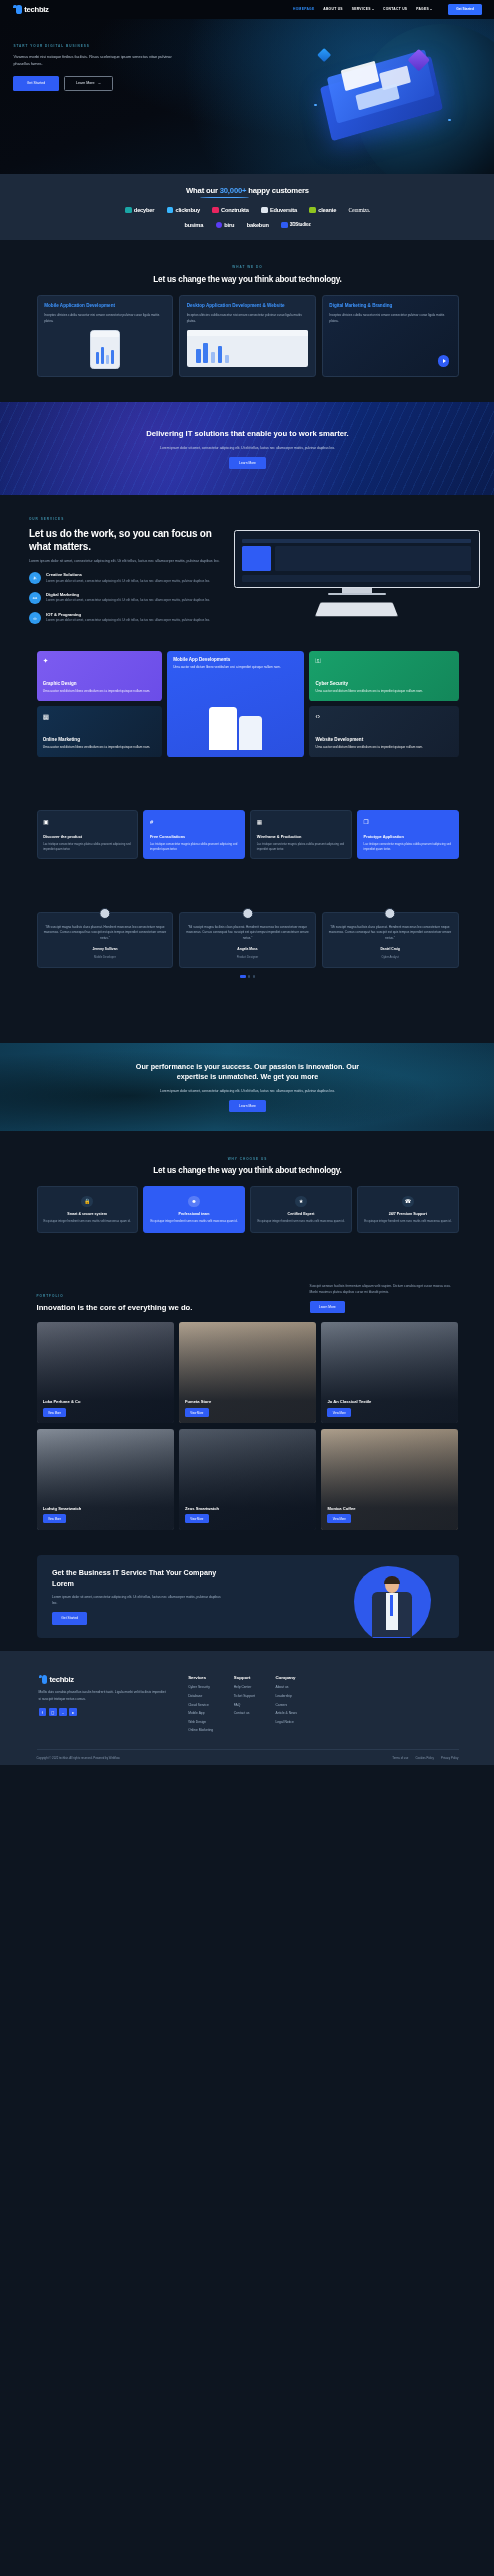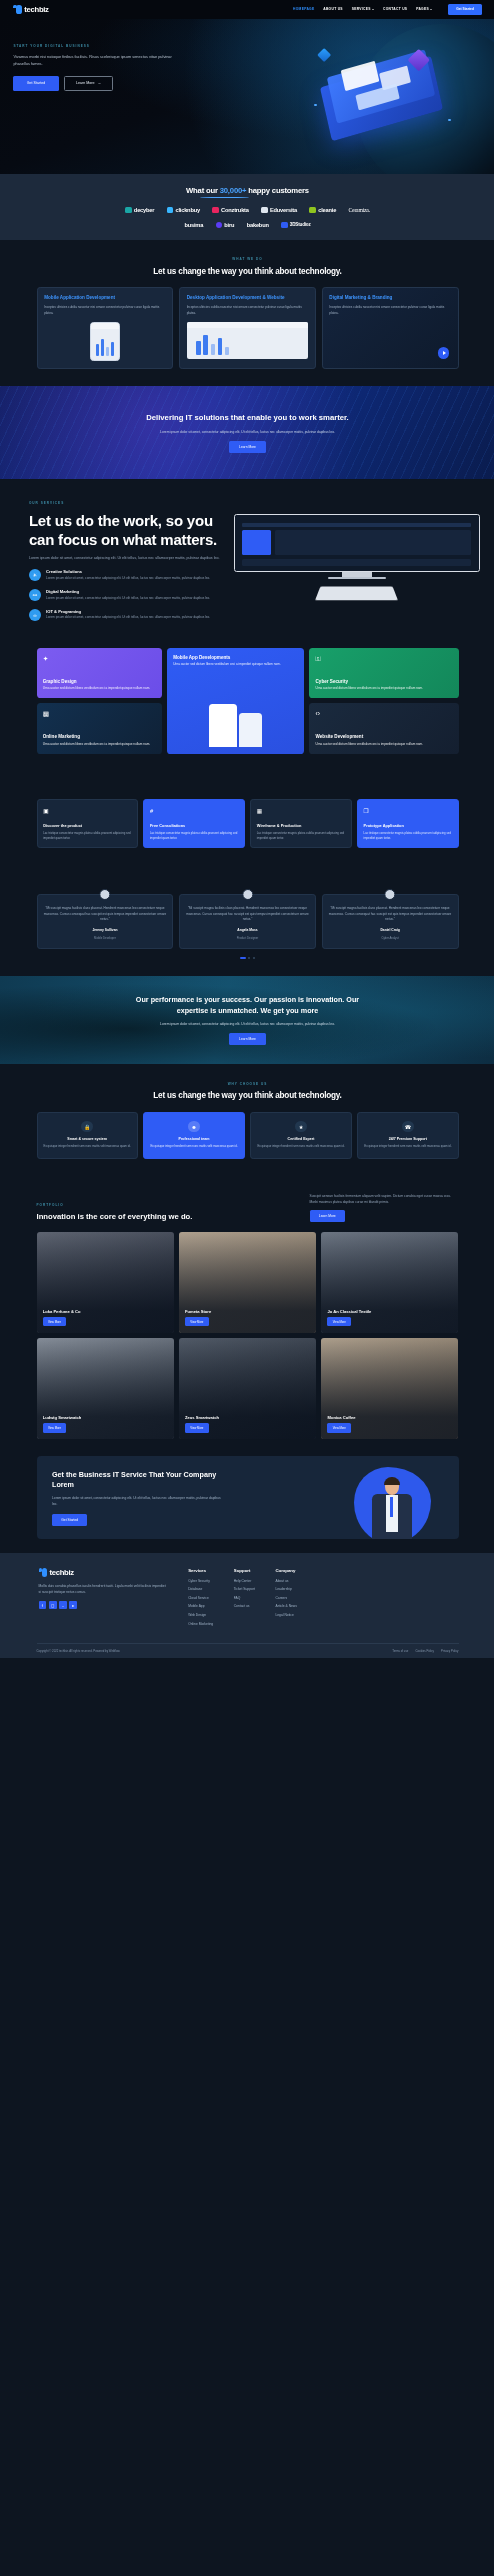--- a/index.html
+++ b/index.html
@@ -1,21 +1,21 @@
 <!DOCTYPE html>
 <html style="font-size:8.2px"><head>
 <meta charset="utf-8">
 <style>
   * { margin:0; padding:0; box-sizing:border-box; }
   body {
     width:495px; background:#0d1520;
     font-family:"Liberation Sans", sans-serif;
     color:#fff; overflow-x:hidden;
   }
-  .wrap { width:422px; margin:0 auto; }
+  .wrap { width:422px; margin:8px auto; }
 
   
   .header { height:18.5px; display:flex; align-items:center; padding:0 13.4px;
             background:#05080e; position:relative; z-index:20; }
   .logo { display:flex; align-items:center; gap:2.1px; }
   .logo-mark { width:8.8px; height:8.8px; position:relative; }
   .logo-mark .d1 { position:absolute; left:0; top:0; width:3.6px; height:3.6px;
                    border-radius:50% 50% 50% 0; background:#2f8fff; }
   .logo-mark .d2 { position:absolute; left:3.1px; top:0px; width:5.2px; height:8.8px;
                    border-radius:2.6px 2.6px 2.6px 2.6px; background:#2f8fff; }
@@ -113,21 +113,21 @@
                        radial-gradient(circle at 30% 40%, rgba(120,60,220,.35), transparent 60%); }
   .banner-in { position:relative; z-index:2; width:216px; }
   .banner h2 { font-size:7.7px; line-height:1.4; }
   .banner p { font-size:3.3px; color:#c6d3e6; line-height:1.85; margin-top:5.2px; }
   .banner button { margin-top:6.2px; background:#2f5cf5; border:0; color:#fff;
                    font-size:3.3px; padding:4.1px 10.3px; border-radius:1.5px; }
 
   
   .split { display:flex; gap:12.4px; align-items:flex-start; }
   .split .left { width:206px; padding-left:13.4px; }
-  .split .left h2 { font-size:15px; line-height:1.32; margin-top:4.6px; letter-spacing:-0.2px; }
+  .split .left h2 { font-size:10px; line-height:1.32; margin-top:4.6px; letter-spacing:-0.2px; }
   .split .left > p { color:#93a4b8; font-size:3.6px; line-height:1.8; margin-top:5.2px; }
   .srv { display:flex; gap:5.2px; margin-top:7.7px; }
   .srv .ic { width:12px;height:12px;border-radius:50%;background:#2f9bf0;flex:none;
              display:flex;align-items:center;justify-content:center;font-size:5.2px; }
   .srv h4 { font-size:4.1px; }
   .srv p { color:#8b9cb0; font-size:3.1px; line-height:1.8; margin-top:1.5px; }
   .monitor { flex:1; margin-top:17.5px; position:relative; }
   .mon-screen { background:#0f1a2a; border:1.5px solid #d9dee6; border-radius:2.6px;
                 height:58px; position:relative; overflow:hidden; }
   .mon-stand { width:30px;height:4.1px;background:#c9d0da;margin:0 auto; }
@@ -169,21 +169,21 @@
   .tcard p { font-size:3.1px; color:#9db0c4; line-height:1.85; }
   .tcard h5 { font-size:3.3px; margin-top:5.2px; color:#fff; }
   .tcard span { font-size:2.8px; color:#7d8fa4; }
   .dots { display:flex; gap:2.6px; justify-content:center; margin-top:7.2px; }
   .dots i { width:2.1px;height:2.1px;border-radius:50%;background:#33485f; display:block; }
   .dots i.on { background:#2f5cf5; width:5.7px; border-radius:1px; }
 
   
   .perf { height:88px; display:flex; align-items:center; justify-content:center;
           text-align:center; position:relative; overflow:hidden;
-          background:linear-gradient(100deg,#0f3a52 0%,#14506d 45%,#0d2d42 100%); }
+          background:linear-gradient(100deg,#0f3a52 0%,#14506d 45%,#0d2d42 100%);margin-top:40px; }
   .perf:before{content:"";position:absolute;inset:0;background:
       radial-gradient(ellipse at 26% 60%, rgba(0,0,0,.55), transparent 60%),
       radial-gradient(ellipse at 78% 40%, rgba(20,90,120,.5), transparent 65%);}
   .perf-in { position:relative; z-index:2; width:227px; }
   .perf h2 { font-size:7.2px; line-height:1.45; }
   .perf p { font-size:3.3px; color:#cbdae6; line-height:1.85; margin-top:4.6px; }
   .perf button { margin-top:6.2px; background:#2f5cf5; border:0; color:#fff;
                  font-size:3.3px; padding:4.1px 10.3px; border-radius:1.5px; }
 
   

